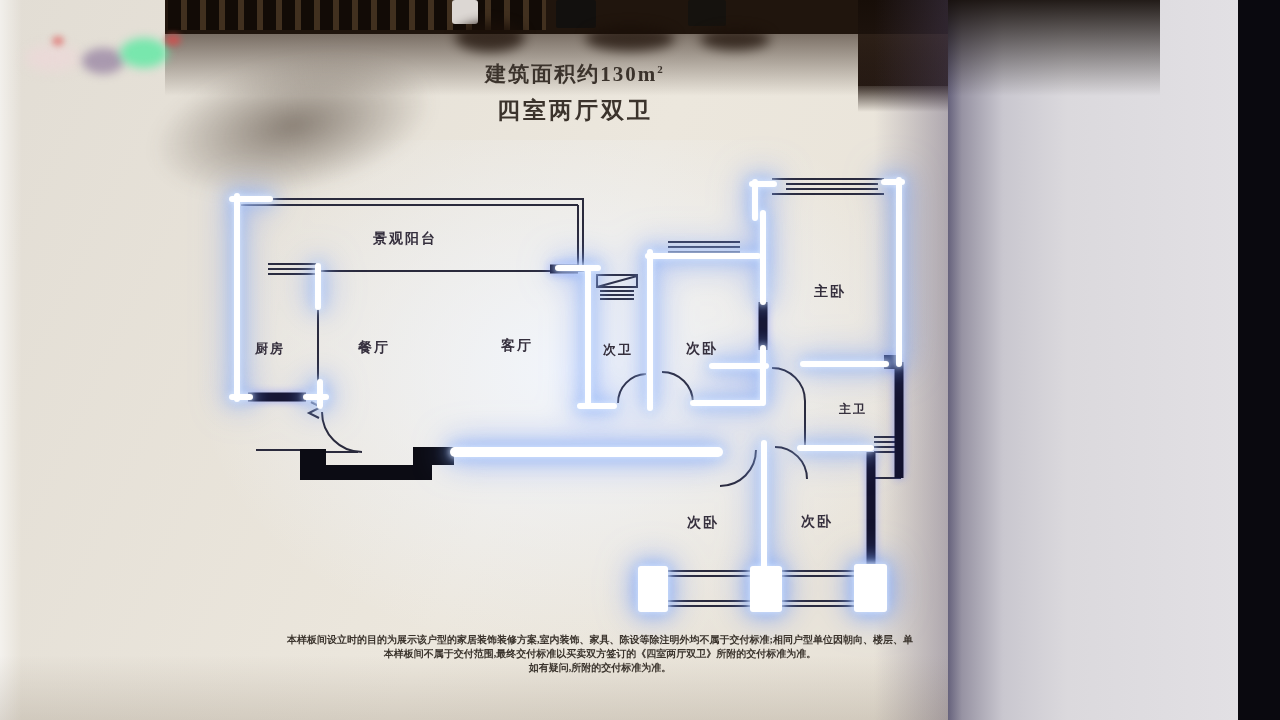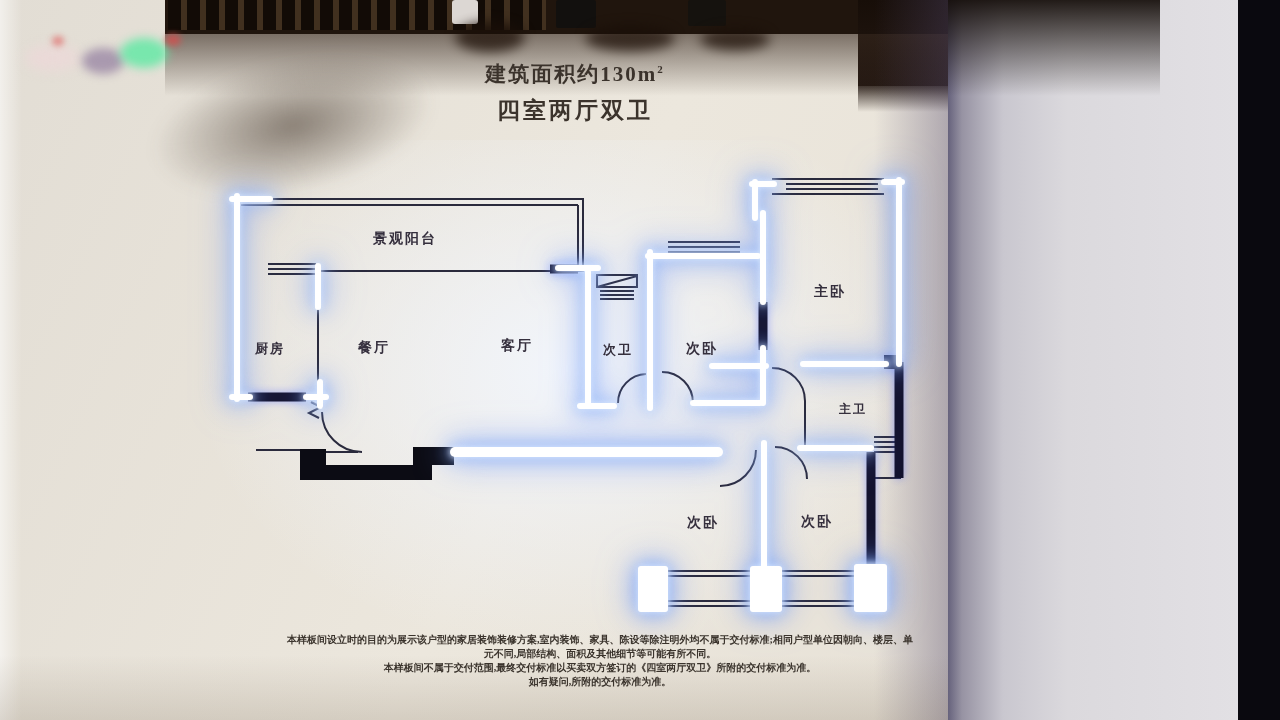--- a/index.html
+++ b/index.html
@@ -188,21 +188,20 @@
       <text class="roomlabel" x="702" y="353" font-size="14">次卧</text>
       <text class="roomlabel" x="830" y="296" font-size="14">主卧</text>
       <text class="roomlabel" x="853" y="413" font-size="12">主卫</text>
       <text class="roomlabel" x="703" y="527" font-size="14">次卧</text>
       <text class="roomlabel" x="817" y="526" font-size="14">次卧</text>
     </g>
   </svg>
 
   <div class="abs footer-wrap">
     <div class="footer-line">本样板间设立时的目的为展示该户型的家居装饰装修方案,室内装饰、家具、陈设等除注明外均不属于交付标准;相同户型单位因朝向、楼层、单</div>
-    <div class="footer-line">元不同,局部结构、面积及其他细节等可能有所不同。</div>
     <div class="footer-line">本样板间不属于交付范围,最终交付标准以买卖双方签订的《四室两厅双卫》所附的交付标准为准。</div>
     <div class="footer-line">如有疑问,所附的交付标准为准。</div>
   </div>
 
   <div class="abs panel"></div>
   <div class="abs panel-top-dark"></div>
   <div class="abs edge-black"></div>
 
 </div>
 

